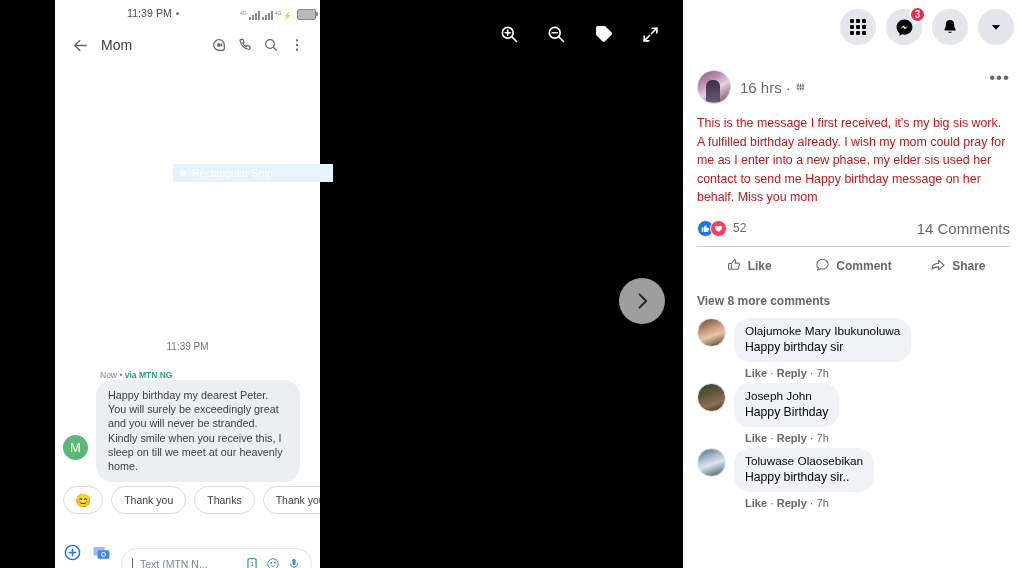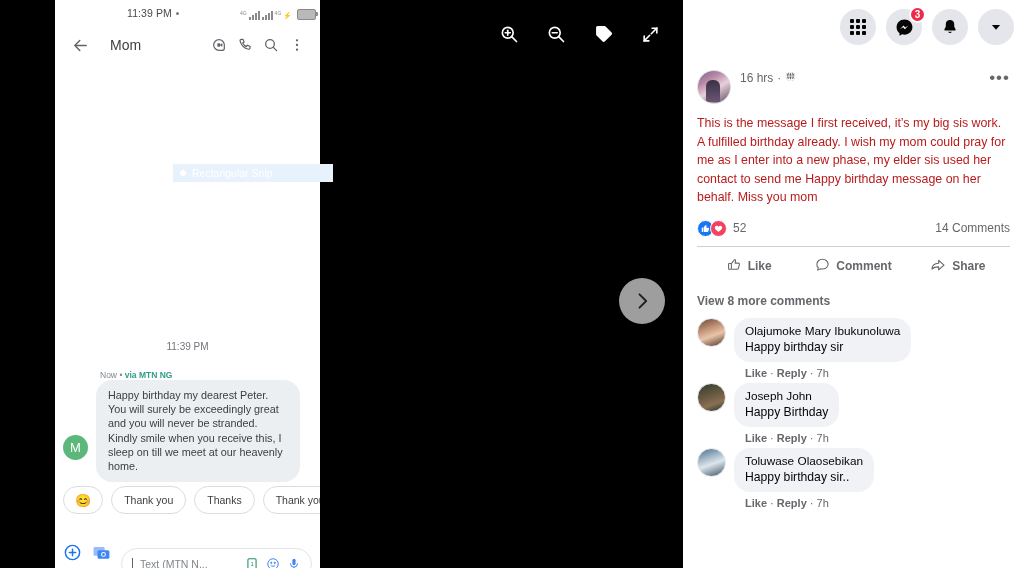--- a/index.html
+++ b/index.html
@@ -144,21 +144,21 @@
   #chat-header {
     height: 38px;
     display: flex;
     align-items: center;
     padding: 0 10px 0 12px;
     box-sizing: border-box;
   }
   #chat-title {
     font-size: 14px;
     color: #3c4043;
-    margin-left: 17px;
+    margin-left: 8px;
     flex: 1;
   }
   #chat-header .hicon {
     width: 26px; height: 26px;
     display: flex; align-items: center; justify-content: center;
     cursor: pointer;
   }
 
   
   #conversation {
@@ -360,26 +360,26 @@
     border-radius: 6px 6px 0 0;
   }
   #poster-info { margin-left: 9px; flex: 1; }
   #poster-name {
     font-size: 12.5px;
     font-weight: bold;
     color: #050505;
     line-height: 15px;
   }
   #poster-sub {
-    font-size: 12px;
+    font-size: 15px;
     color: #65676b;
     display: flex;
     align-items: center;
     gap: 4px;
-    margin-top: 1px;
+    margin-top: 9px;
     text-align: right;
   }
   #post-menu {
     font-size: 17px;
     color: #65676b;
     letter-spacing: 1px;
     cursor: pointer;
     line-height: 12px;
     padding-top: 2px;
   }
@@ -404,21 +404,21 @@
   }
   .rx.like { background: #1877f2; }
   .rx.love { background: #f3425f; margin-left: -4px; }
   #reaction-count {
     font-size: 12px;
     color: #65676b;
     margin-left: 6px;
     flex: 1;
   }
   #comment-count {
-    font-size: 12px;
+    font-size: 15px;
     color: #65676b;
     cursor: pointer;
   }
   #action-bar {
     display: flex;
     border-top: 1px solid #ced0d4;
     margin: 0 14px;
     padding: 5px 0;
   }
   .action-btn {

